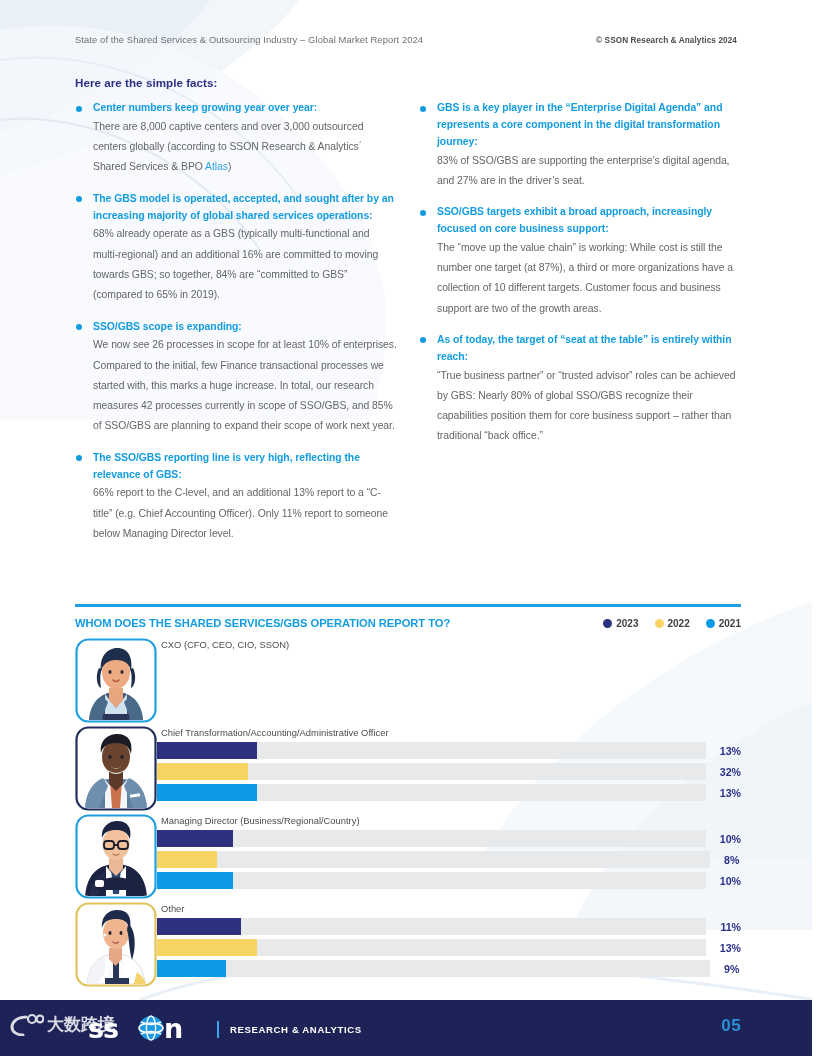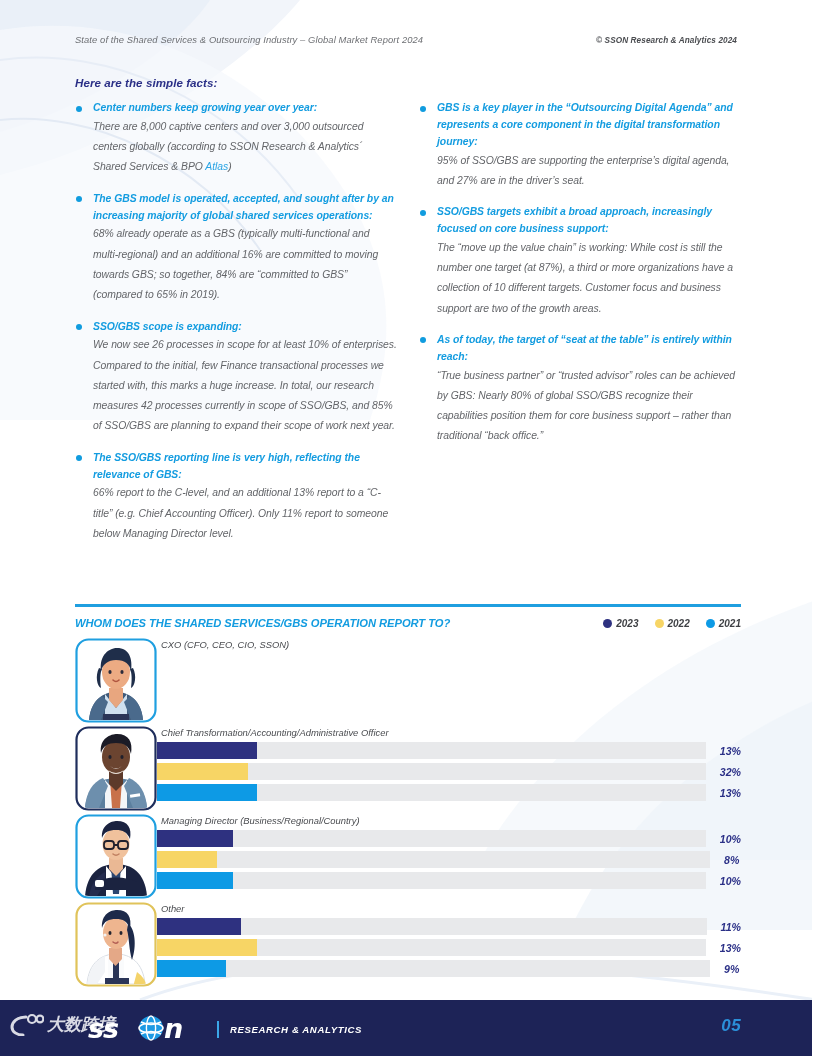--- a/index.html
+++ b/index.html
@@ -15,21 +15,20 @@
     position: relative;
     overflow: hidden;
   }
 
   .page {
     position: relative;
     width: 812px;
     height: 1056px;
     background: #ffffff;
     overflow: hidden;
-    font-style: italic;
   }
 
   
   .bg-decor {
     position: absolute;
     inset: 0;
     pointer-events: none;
     z-index: 0;
   }
 
@@ -340,22 +339,22 @@
         <div class="fact-title">The SSO/GBS reporting line is very high, reflecting the relevance of GBS:</div>
         <div class="fact-body">66% report to the C-level, and an additional 13% report to a “C-title” (e.g. Chief Accounting Officer). Only 11% report to someone below Managing Director level.</div>
       </div>
 
     </div>
 
     <div class="col">
 
       <div class="fact">
         <span class="bullet"></span>
-        <div class="fact-title">GBS is a key player in the “Outsourcing Digital Agenda” and represents a core component in the digital transformation journey:</div>
-        <div class="fact-body">95% of SSO/GBS are supporting the enterprise’s digital agenda, and 27% are in the driver’s seat.</div>
+        <div class="fact-title">GBS is a key player in the “Enterprise Digital Agenda” and represents a core component in the digital transformation journey:</div>
+        <div class="fact-body">83% of SSO/GBS are supporting the enterprise’s digital agenda, and 27% are in the driver’s seat.</div>
       </div>
 
       <div class="fact">
         <span class="bullet"></span>
         <div class="fact-title">SSO/GBS targets exhibit a broad approach, increasingly focused on core business support:</div>
         <div class="fact-body">The “move up the value chain” is working: While cost is still the number one target (at 87%), a third or more organizations have a collection of 10 different targets. Customer focus and business support are two of the growth areas.</div>
       </div>
 
       <div class="fact">
         <span class="bullet"></span>

